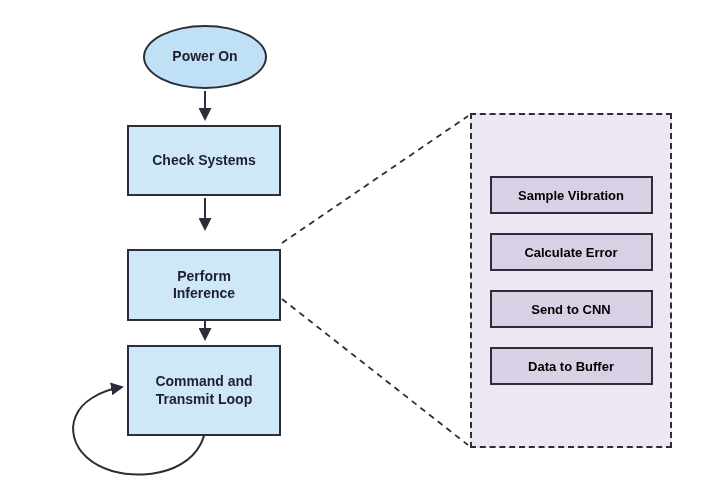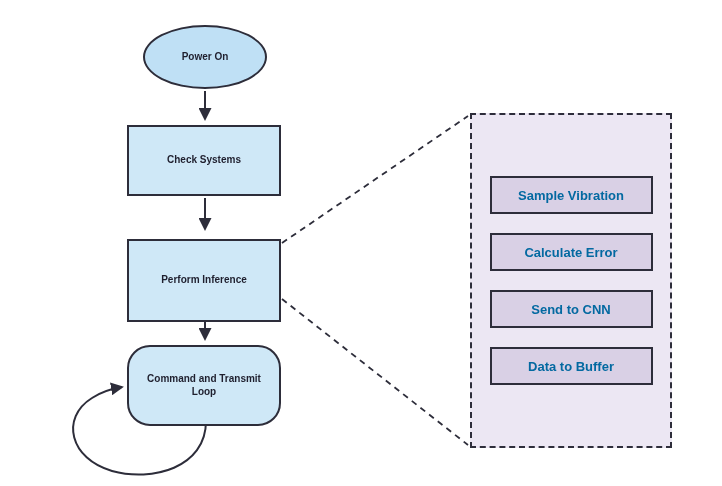--- a/index.html
+++ b/index.html
@@ -24,40 +24,40 @@
   }
   .node {
     position: absolute;
     display: flex;
     align-items: center;
     justify-content: center;
     text-align: center;
     box-sizing: border-box;
     font-weight: bold;
     color: #1f1f2e;
-    font-size: 10px;
+    font-size: 14px;
     line-height: 1.25;
   }
   .ellipse {
     left: 143px; top: 25px;
     width: 124px; height: 64px;
     background: #bfe0f5;
     border: 2px solid #2d2d3a;
     border-radius: 50%;
   }
   .rect {
     left: 127px;
     width: 154px;
     background: #cfe8f7;
     border: 2px solid #2d2d3a;
     padding: 4px 18px;
   }
   .rect.step-1 { top: 125px; height: 71px; }
-  .rect.step-2 { top: 239px; height: 83px; }
-  .rect.step-3 { top: 345px; height: 81px; border-radius: 23px; }
+  .rect.step-2 { top: 249px; height: 72px; }
+  .rect.step-3 { top: 345px; height: 91px; }
   .panel {
     position: absolute;
     left: 470px; top: 113px;
     width: 202px; height: 335px;
     box-sizing: border-box;
     background: #ece7f3;
     border: 2px dashed #2d2d3a;
     display: flex;
     flex-direction: column;
     align-items: center;
@@ -68,21 +68,21 @@
   .detail {
     width: 163px;
     height: 38px;
     box-sizing: border-box;
     background: #d9d0e5;
     border: 2px solid #2d2d3a;
     display: flex;
     align-items: center;
     justify-content: center;
     font-weight: bold;
-    color: #0369a1;
+    color: #000000;
     font-size: 13px;
     text-align: center;
   }
 </style>
 </head>
 <body>
 
 <div class="canvas">
 
   <svg class="connectors" viewBox="0 0 722 486" aria-hidden="true">

